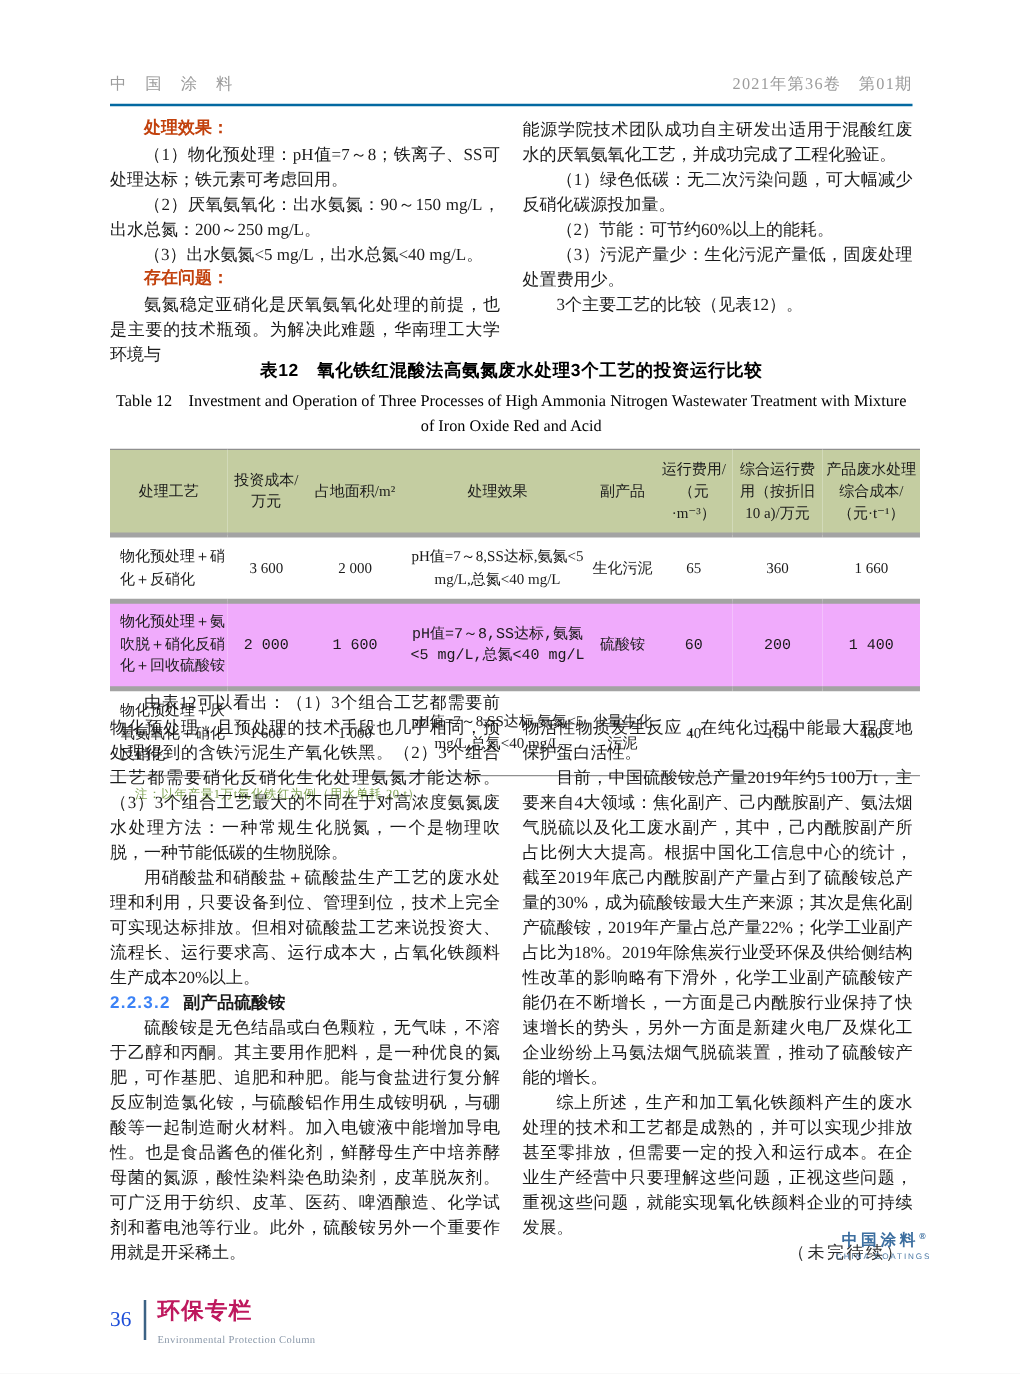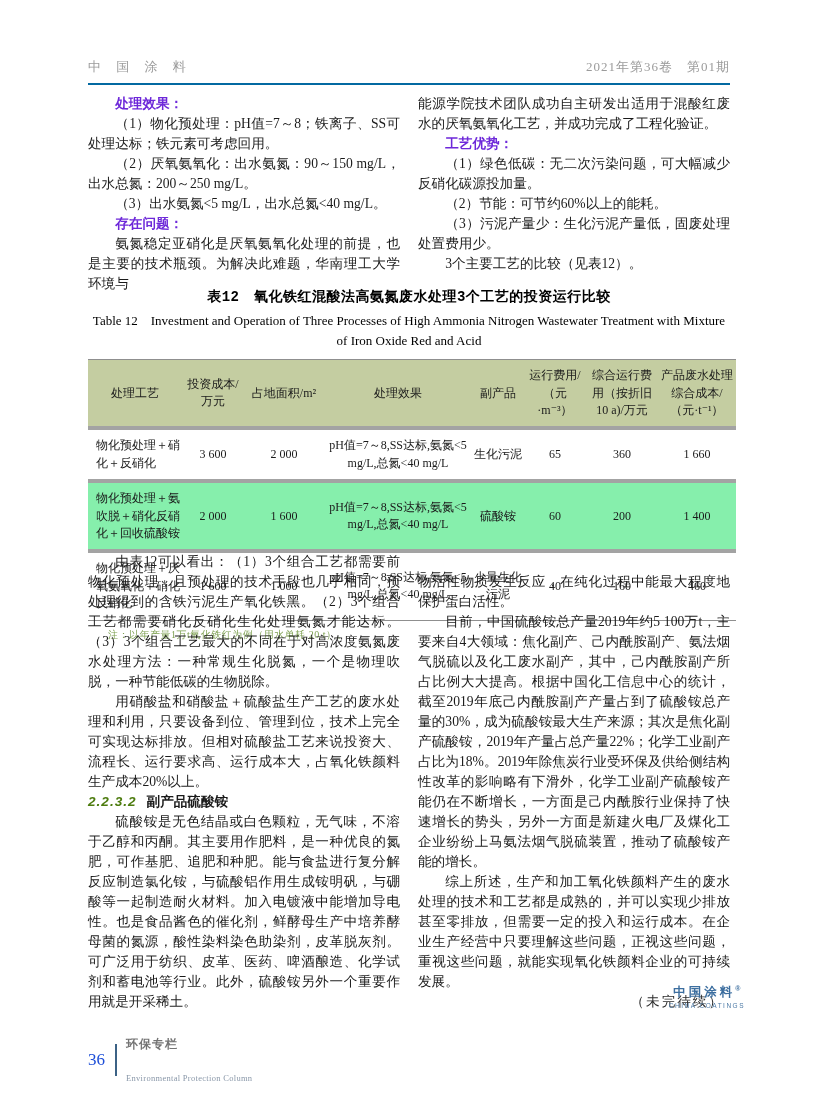--- a/index.html
+++ b/index.html
@@ -22,33 +22,33 @@
   .cols { position:absolute; left:88px; width:642px; display:flex; gap:18px; }
   .cols.intro { top:94px; }
   .cols.body  { top:552px;align-items:flex-end; }
   .col { width:312px; }
   .col p {
     font-size:13.6px; line-height:20px; text-align:justify;
     text-justify:inter-ideograph; word-break:break-all;
   }
   .col p.indent { text-indent:2em; }
   .col p.h-bold {
-    font-family:Liberation Sans, sans-serif;
-    font-weight:bold; text-indent:2em; color:#6d28d9;
+    font-family:Liberation Mono, monospace;
+    font-weight:bold; text-indent:2em; color:#c2410c;
   }
   .section-heading {
     font-family:"Liberation Sans","DejaVu Sans",sans-serif;
     font-weight:bold; font-size:13.6px; line-height:20px;
   }
-  .section-heading .sec-num { color:#4d7c0f; margin-right:10px; letter-spacing:1px;font-style:italic; }
+  .section-heading .sec-num { color:#3b82f6; margin-right:10px; letter-spacing:1px; }
   .tbc { text-align:right !important; letter-spacing:2px; color:#2b2b2b; padding-right:6px; }
   
   .table-block { position:absolute; top:288px; left:88px; width:642px; }
   .tb-title-cn {
-    text-align:center; font-family:Liberation Mono, monospace;
+    text-align:center; font-family:Liberation Sans, sans-serif;
     font-weight:bold; font-size:14px; color:#000; margin-bottom:5px; letter-spacing:.5px;
   }
   .tb-title-en {
     text-align:center; font-family:"Liberation Serif","DejaVu Serif",serif;
     font-weight:normal; font-size:13px; line-height:1.55; color:#000;
     margin:0 4px 8px 4px;
   }
   table.data {
     width:642px; border-collapse:collapse; table-layout:fixed;
     border-top:1.5px solid #8f8f8f; border-bottom:1.5px solid #8f8f8f;
@@ -56,21 +56,21 @@
   }
   table.data th {
     background:#c4cda1; font-weight:normal; text-align:center;
     vertical-align:middle; padding:7px 2px;
   }
   table.data td {
     text-align:center; vertical-align:middle; padding:7px 2px;
   }
   table.data td.proc { text-align:left; padding-left:8px; }
   table.data tbody tr { border-top:4px solid #a3a3a3; }
-  table.data tr.alt { background:#86efac; }
+  table.data tr.alt { background:#f0abfc;font-family:Liberation Mono, monospace; }
   .tb-note {
     margin-top:7px; padding-left:2em; font-size:10px;
     color:#7ea152; letter-spacing:.5px;
   }
   
   .logo { position:absolute; top:984px; right:71px; text-align:center; color:#3c6e9f; }
   .logo .name {
     font-family:"Liberation Sans","DejaVu Sans",sans-serif;
     font-weight:bold; font-size:12.5px; letter-spacing:3px;
   }
@@ -80,25 +80,25 @@
     font-size:6.5px; letter-spacing:1.5px; margin-top:1px; color:#4d7aa6;
   }
   
   .footer { position:absolute; top:1036px; left:88px; display:flex; align-items:center; }
   .footer .pageno {
     font-size:17px; color:#1d4ed8; font-family:"Liberation Serif","DejaVu Serif",serif;
   }
   .footer .vbar { width:2px; height:32px; background:#3c6285; margin:0 9px 0 10px; }
   .footer .col-cn {
     font-family:"Liberation Sans","DejaVu Sans",sans-serif;
-    font-weight:bold; font-size:12px; color:#737373; letter-spacing:1px;
+    font-weight:bold; font-size:18px; color:#be185d; letter-spacing:1px;
   }
   .footer .col-en {
     font-family:"Liberation Serif","DejaVu Serif",serif;
-    font-size:8.5px; color:#8a98a9; margin-top:20px; letter-spacing:.3px;
+    font-size:8.5px; color:#8a98a9; margin-top:6px; letter-spacing:.3px;
   }
 </style>
 </head>
 <body>
 
 <div class="page">
 
   <div class="runhead">
     <span class="journal">中 国 涂 料</span>
     <span class="issue">2021年第36卷　第01期</span>
@@ -108,21 +108,20 @@
     <div class="col">
       <p class="h-bold">处理效果：</p>
       <p class="indent">（1）物化预处理：pH值=7～8；铁离子、SS可处理达标；铁元素可考虑回用。</p>
       <p class="indent">（2）厌氧氨氧化：出水氨氮：90～150 mg/L，出水总氮：200～250 mg/L。</p>
       <p class="indent">（3）出水氨氮&lt;5 mg/L，出水总氮&lt;40 mg/L。</p>
       <p class="h-bold">存在问题：</p>
       <p class="indent">氨氮稳定亚硝化是厌氧氨氧化处理的前提，也是主要的技术瓶颈。为解决此难题，华南理工大学环境与</p>
     </div>
     <div class="col">
       <p>能源学院技术团队成功自主研发出适用于混酸红废水的厌氧氨氧化工艺，并成功完成了工程化验证。</p>
-      <p class="h-bold">工艺优势：</p>
       <p class="indent">（1）绿色低碳：无二次污染问题，可大幅减少反硝化碳源投加量。</p>
       <p class="indent">（2）节能：可节约60%以上的能耗。</p>
       <p class="indent">（3）污泥产量少：生化污泥产量低，固废处理处置费用少。</p>
       <p class="indent">3个主要工艺的比较（见表12）。</p>
     </div>
   </div>
 
   <div class="table-block">
     <div class="tb-title-cn">表12　氧化铁红混酸法高氨氮废水处理3个工艺的投资运行比较</div>
     <div class="tb-title-en">Table 12　Investment and Operation of Three Processes of High Ammonia Nitrogen Wastewater Treatment with Mixture of Iron Oxide Red and Acid</div>

